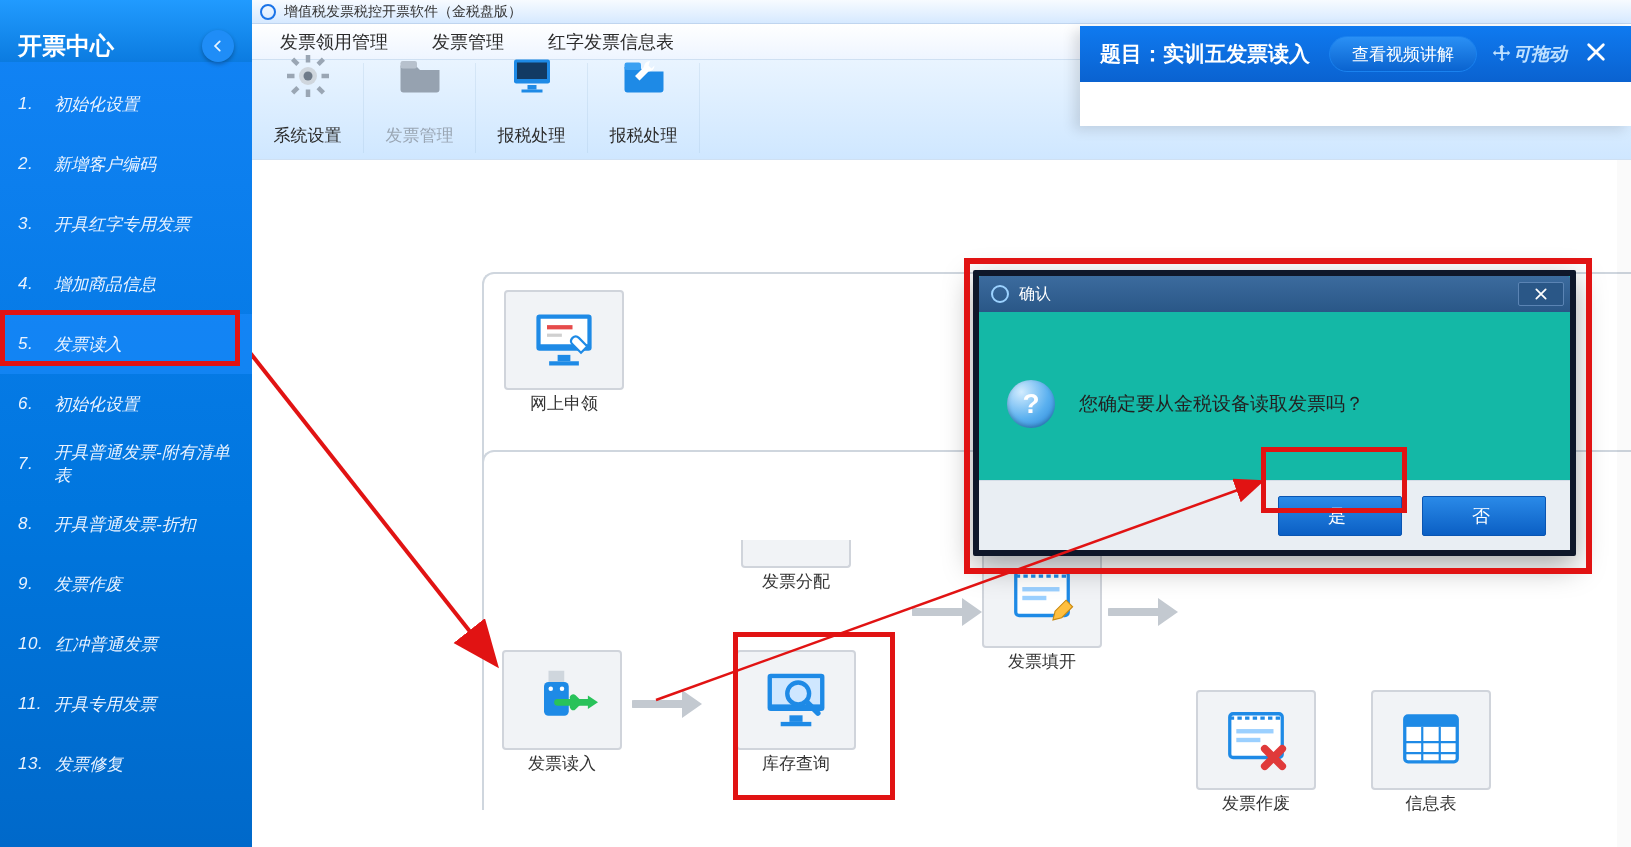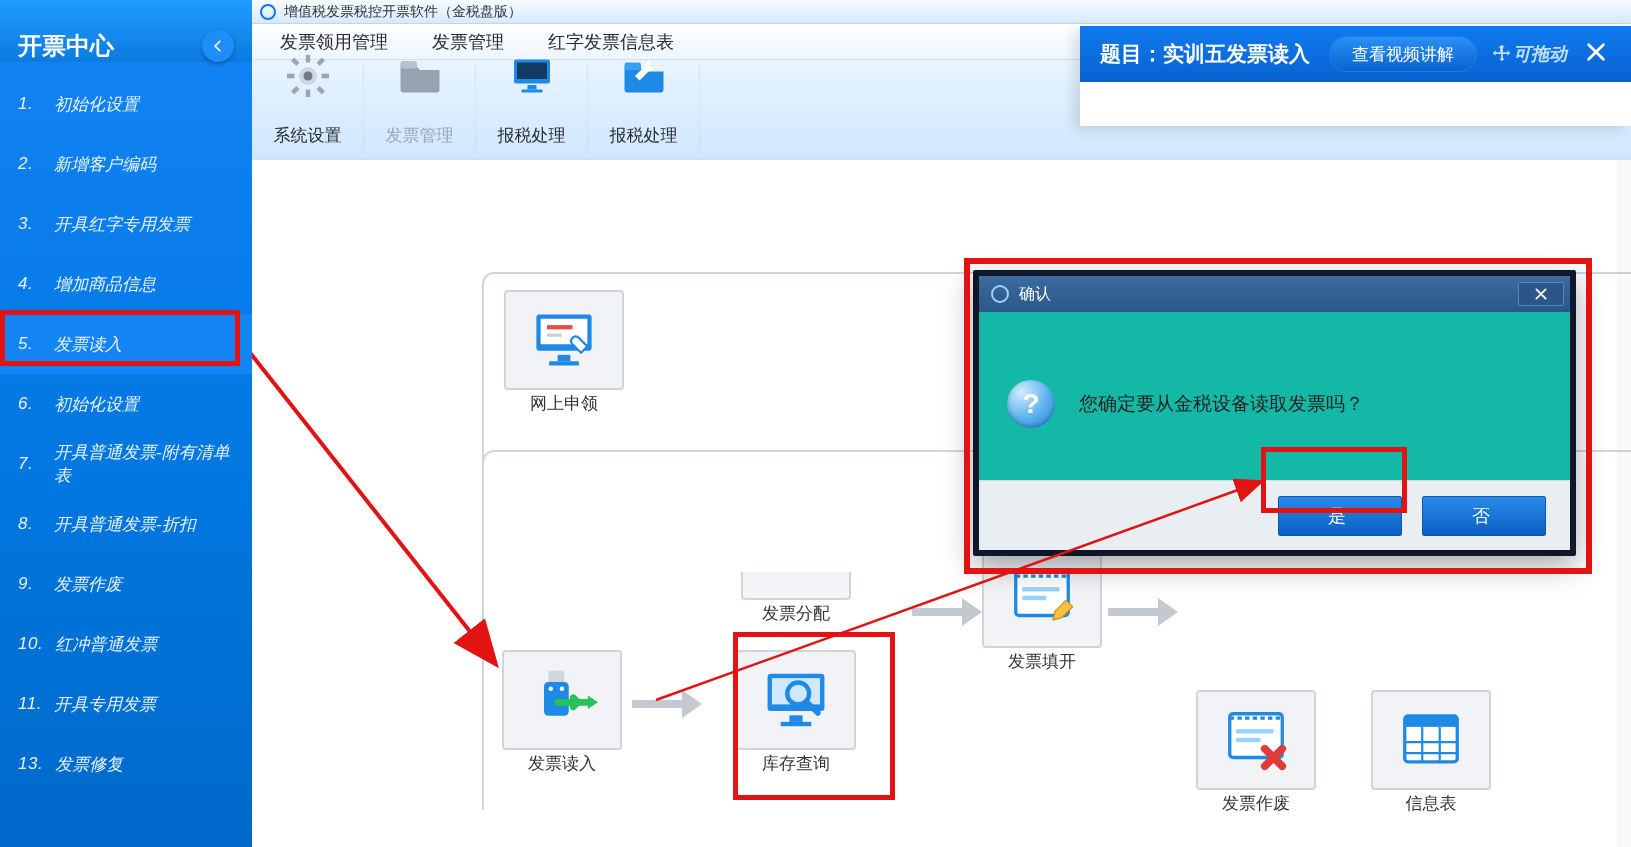--- a/index.html
+++ b/index.html
@@ -340,21 +340,21 @@
           <rect x="26" y="46" width="12" height="6" fill="#1e8ae6"></rect>
             <rect x="18" y="52" width="28" height="4" fill="#1e8ae6"></rect>
           <rect x="16" y="18" width="24" height="4" fill="#e64b4b"></rect>
             <rect x="16" y="26" width="14" height="3" fill="#d0d0d0"></rect>
           <path d="M40 30c2-2 4-2 6 0l8 8-6 6-8-8c-2-2-2-4 0-6z" fill="#fff" stroke="#1e8ae6" stroke-width="2"></path>
         </svg>
       </div>
       <div class="tile-cap">网上申领</div>
     </div>
 
-    <div class="tile" style="left:480px;top:380px;width:128px;margin-top:32px;">
+    <div class="tile" style="left:480px;top:380px;width:128px;">
       <div class="tile-frame" style="height:28px;width:110px;border-top:none;border-radius:0 0 4px 4px;"></div>
       <div class="tile-cap">发票分配</div>
     </div>
 
     <div class="tile" style="left:246px;top:490px;">
       <div class="tile-frame">
         <svg viewBox="0 0 64 64" width="72" height="72">
           <rect x="20" y="6" width="14" height="10" fill="#cfd6dd"></rect>
           <rect x="16" y="16" width="22" height="30" rx="4" fill="#1e8ae6"></rect>
           <circle cx="22" cy="22" r="2" fill="#fff"></circle>

